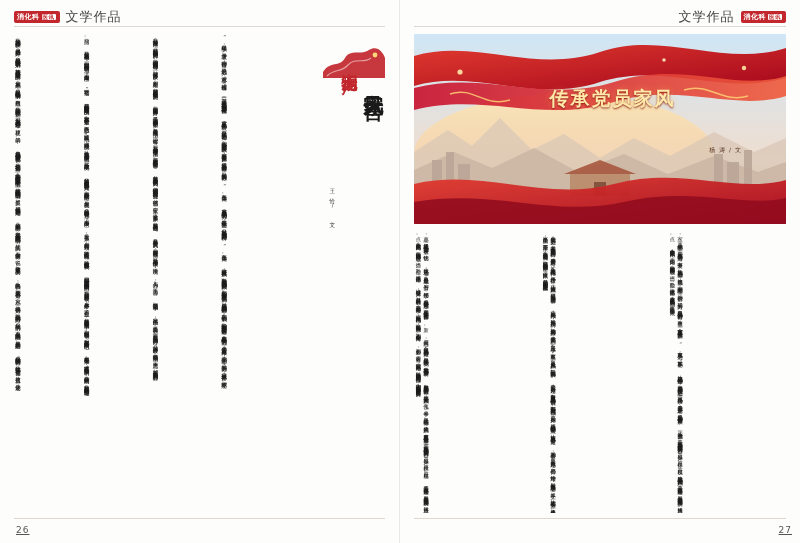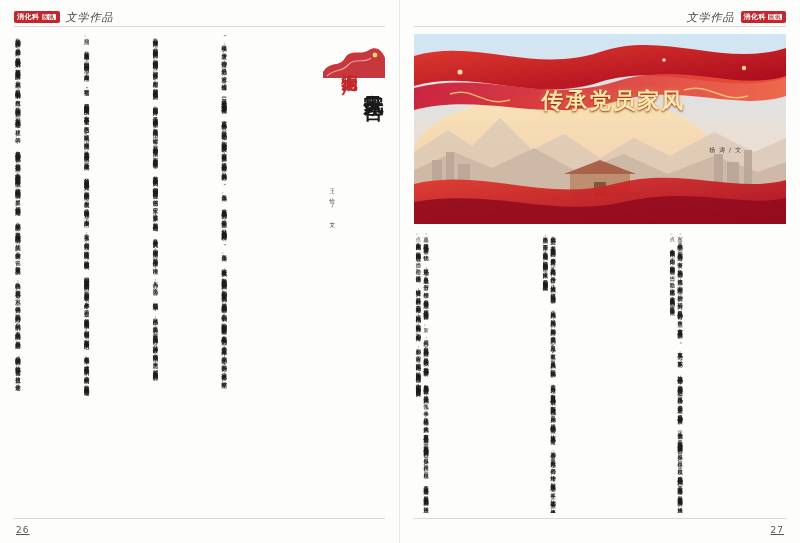--- a/index.html
+++ b/index.html
@@ -66,43 +66,42 @@
   .logo-badge .sub {
     background: #fff;
     color: #c1272d;
     border-radius: 1px;
     padding: 0 1px;
     font-size: 5.5px;
     line-height: 1.1;
   }
   .runhead .sect {
     color: #444;
-    font-size: 11px;
+    font-size: 13px;
     letter-spacing: 1px;
-    font-style: italic;
   }
   .runhead-rule {
     position: absolute;
     top: 26px;
     height: 1px;
     background: #ddd9d2;
   }
   .runhead-rule.l { left: 14px; right: 14px; }
 
   
   .folio {
     position: absolute;
     bottom: 8px;
     font-size: 9px;
     color: #555;
     letter-spacing: 1px;
     text-decoration: underline;
   }
   .folio.left { left: 16px; }
-  .folio.right { right: 16px; }
+  .folio.right { right: 8px; }
   .folio-rule {
     position: absolute;
     bottom: 24px;
     left: 14px;
     right: 14px;
     height: 1px;
     background: #ddd9d2;
   }
 
   
@@ -191,21 +190,21 @@
   }
   #hero svg { display: block; width: 100%; height: 100%; }
   .hero-title {
     position: absolute;
     left: 52%;
     top: 52px;
     transform: translateX(-46%);
     writing-mode: horizontal-tb;
     font-family: "DejaVu Serif", "Liberation Serif", serif;
     font-weight: bold;
-    font-size: 22px;
+    font-size: 19px;
     line-height: 1.35;
     color: #ffe9a8;
     letter-spacing: 2px;
     text-shadow: 0 1px 2px rgba(120,10,10,.85), 0 0 6px rgba(255,190,90,.45);
     white-space: nowrap;
   }
   .hero-byline {
     position: absolute;
     right: 44px;
     top: 112px;

